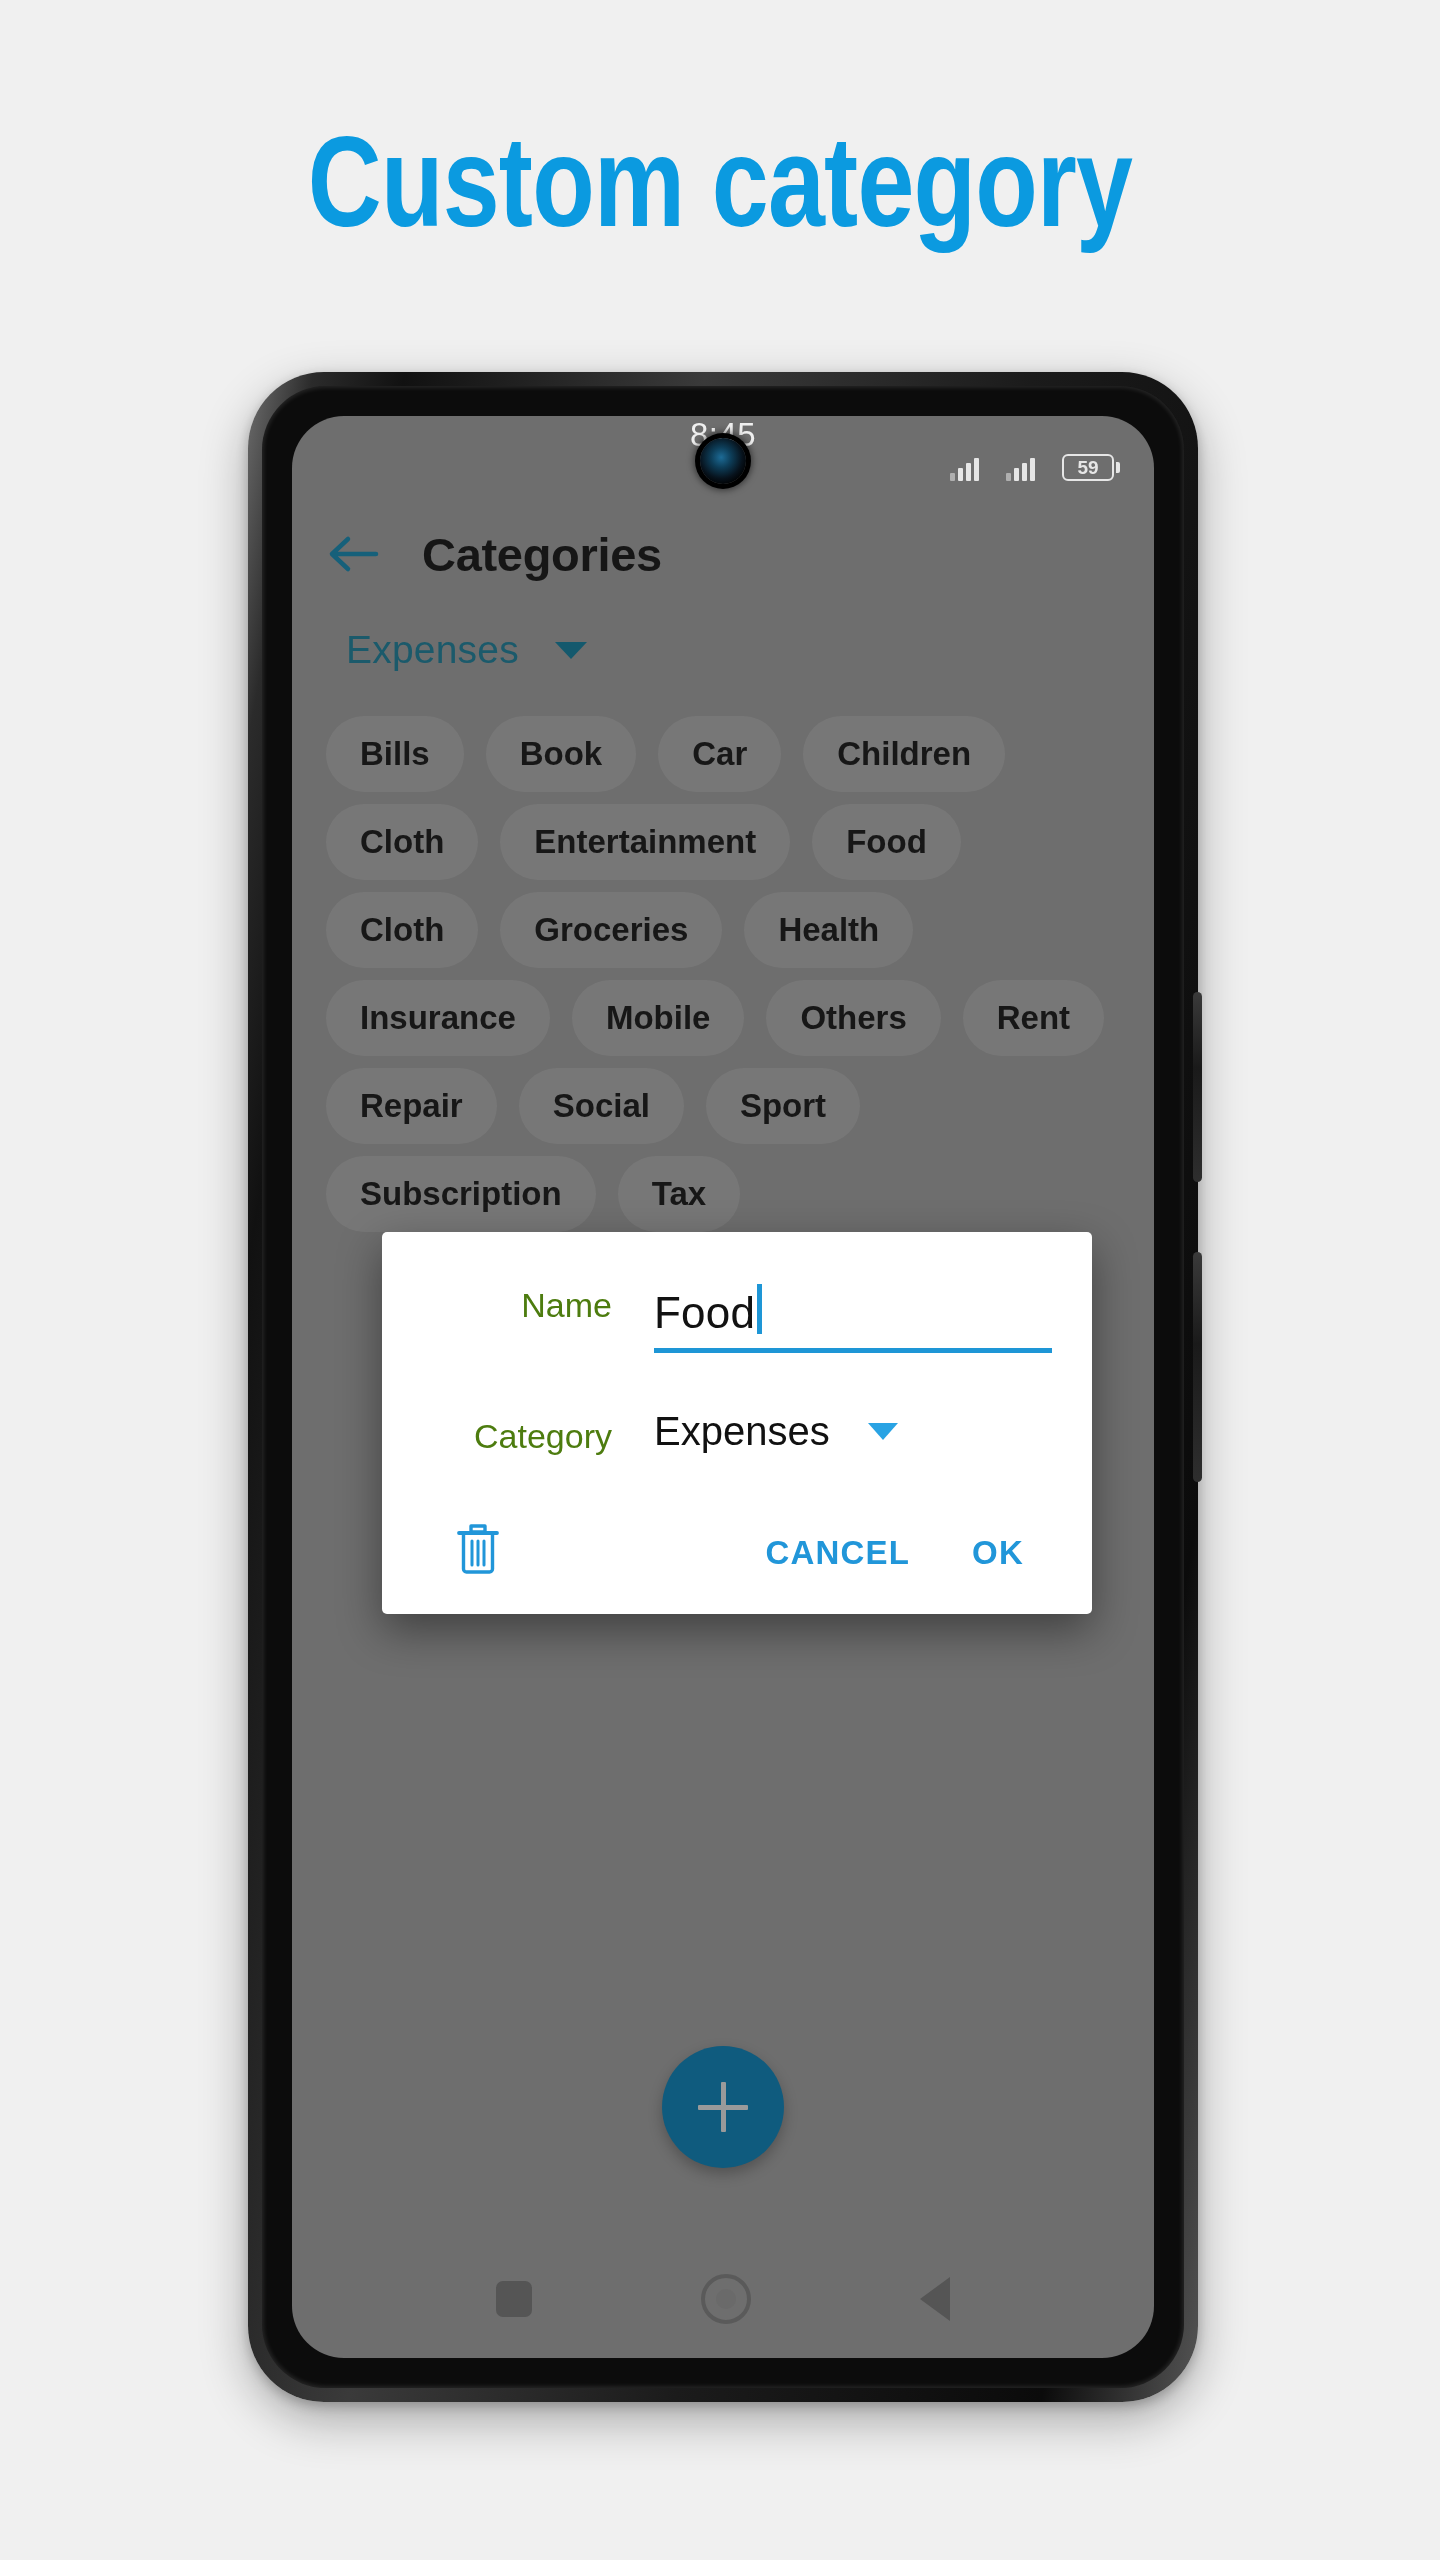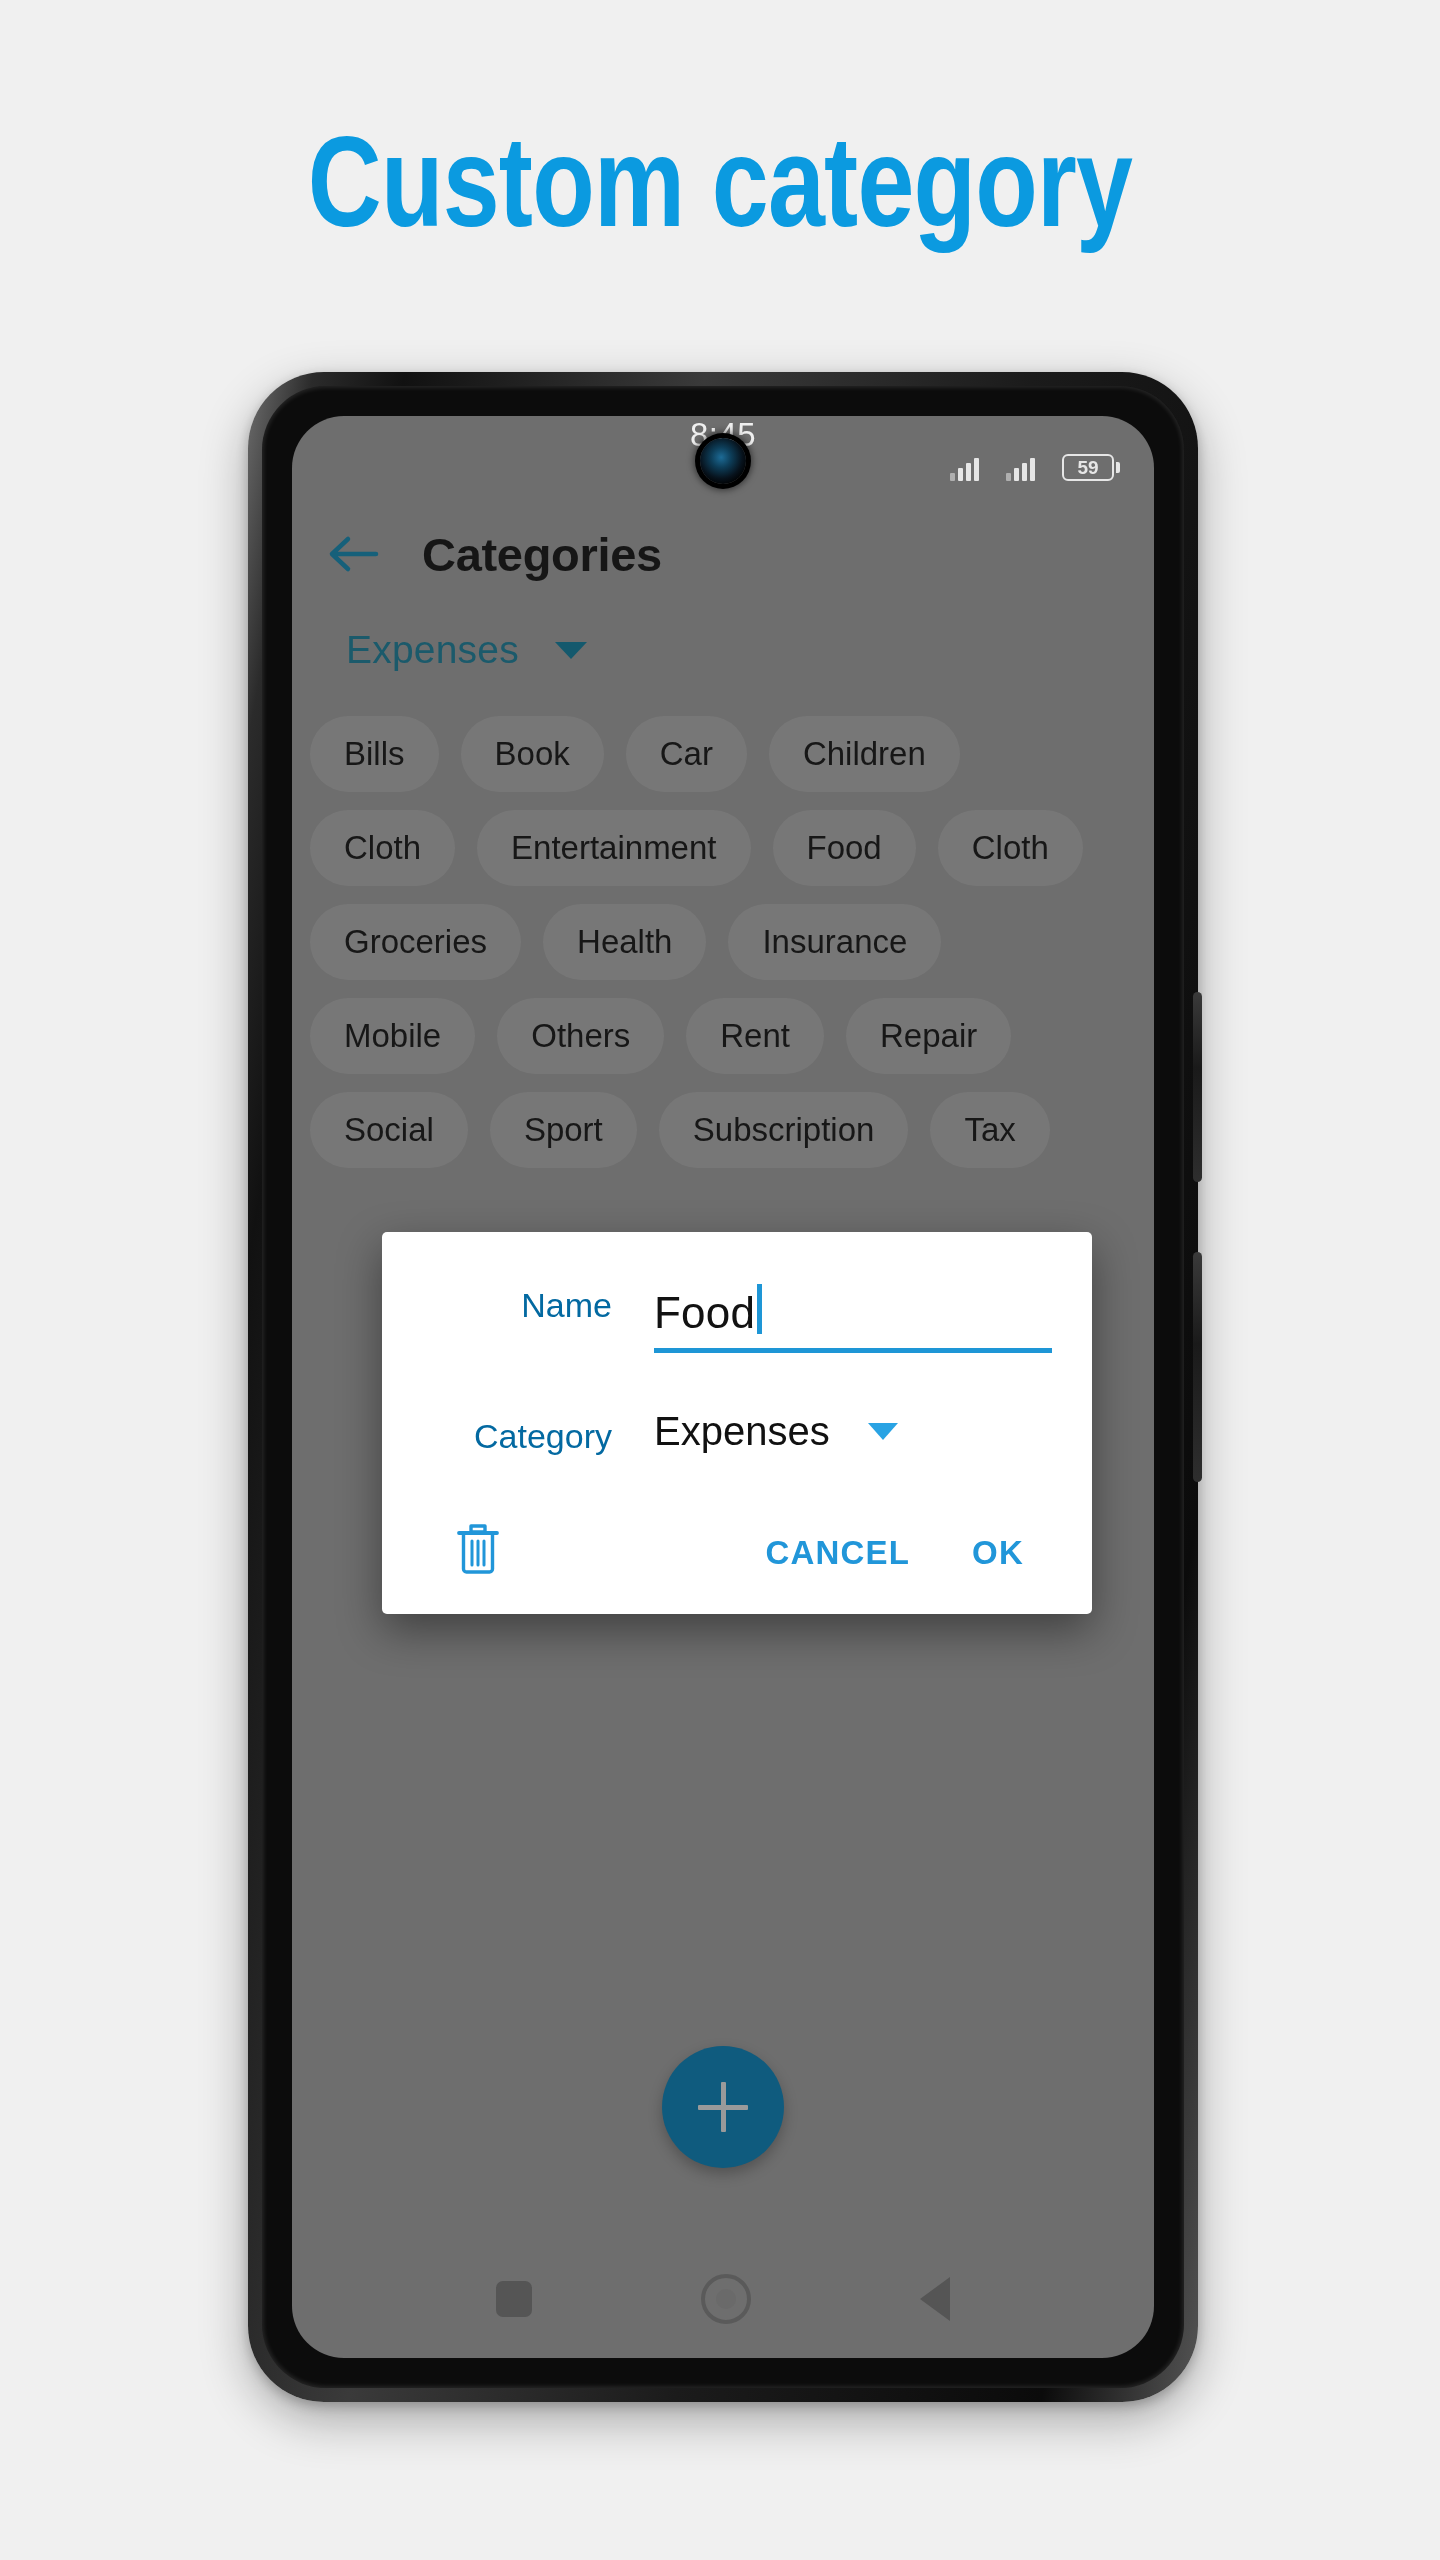--- a/index.html
+++ b/index.html
@@ -122,23 +122,24 @@
   }
   .caret-dark{
     width:0;height:0;
     border-left:16px solid transparent;
     border-right:16px solid transparent;
     border-top:17px solid #14596d;
   }
 
   
   .chips{
-    position:absolute;top:300px;left:18px;right:34px;
+    position:absolute;top:300px;left:34px;right:34px;
     display:flex;flex-wrap:wrap;
-    gap:18px 22px;
+    gap:12px 22px;
+    font-weight:bold;
   }
   .chip{
     background:rgba(255,255,255,.065);
     border-radius:38px;
     padding:0 34px;
     height:76px;
     display:flex;align-items:center;
     font-size:33px;color:#171717;
     white-space:nowrap;
     cursor:pointer;
@@ -159,21 +160,21 @@
     background:#ffffff;
     border-radius:5px;
     box-shadow:0 16px 44px rgba(0,0,0,.42);
     padding:46px 40px 28px 40px;
     box-sizing:border-box;
   }
   .field-row{
     display:flex;align-items:flex-start;
   }
   .field-label{
-    font-size:34px;color:#0369a1;
+    font-size:34px;color:#4d7c0f;
     width:190px;text-align:right;
     padding-top:8px;
     flex:0 0 auto;
   }
   .field-body{flex:1;margin-left:42px;}
   .name-value-wrap{
     display:flex;align-items:baseline;
     border-bottom:5px solid #1e96d6;
     padding-bottom:10px;
   }

